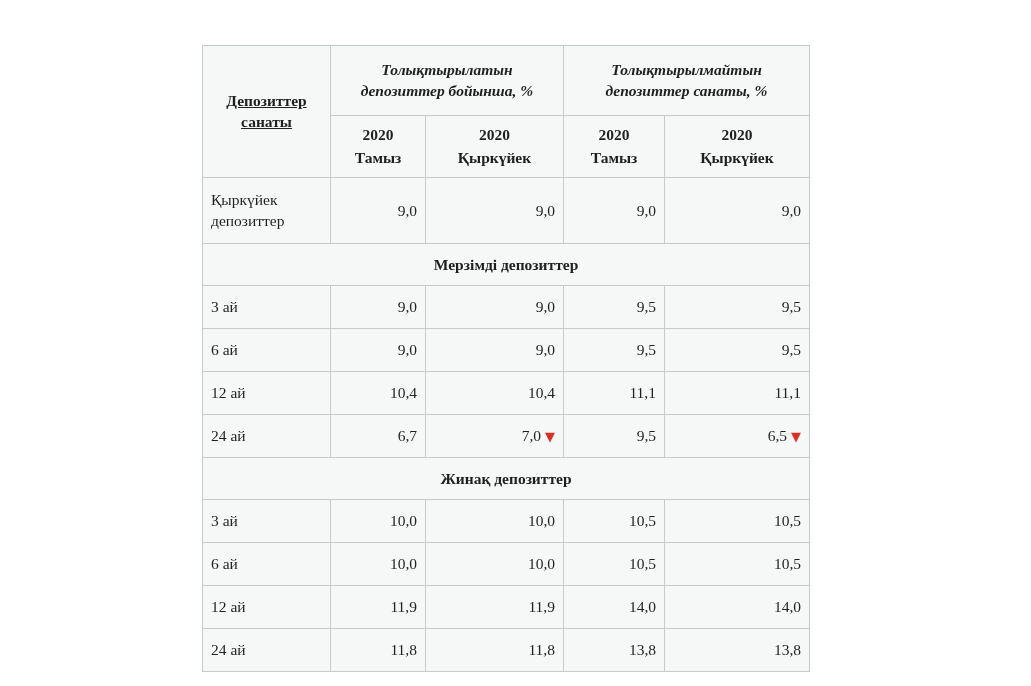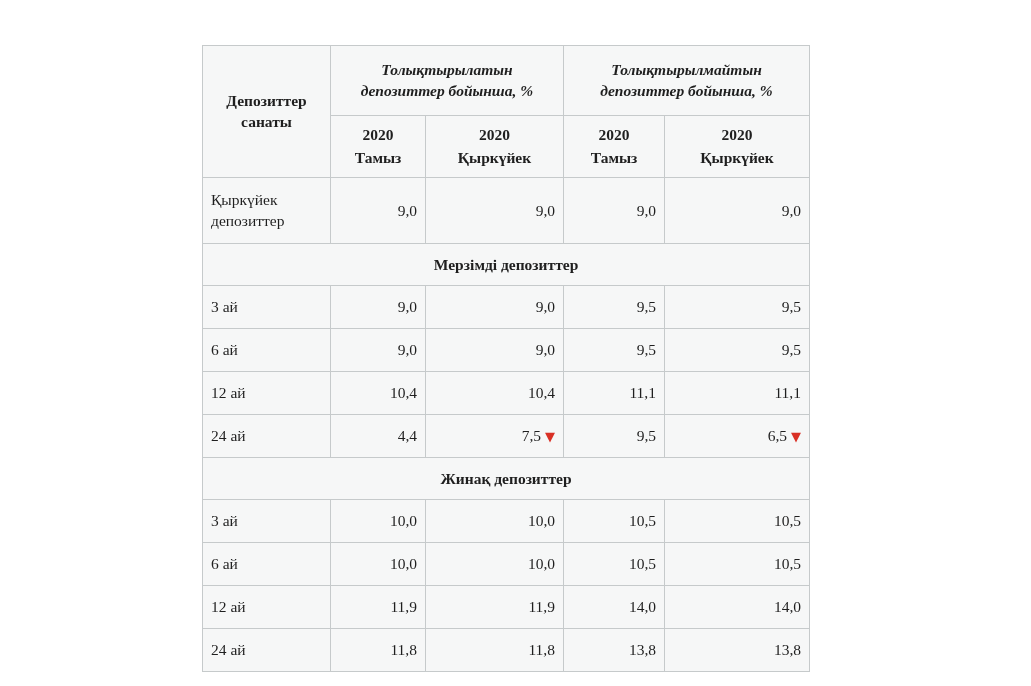--- a/index.html
+++ b/index.html
@@ -34,20 +34,21 @@
   tr.section-row { height: 42px; }
   tr.data-row { height: 43px; }
 
   td.cat-header {
     background: var(--header-cell-bg, #f0f2f2);
     color: var(--header-text, #2b5797);
     font-weight: bold;
     text-align: center;
     font-size: 15.5px;
     line-height: 1.35;
+    text-decoration: underline;
   }
   td.group-header {
     background: var(--header-cell-bg, #f0f2f2);
     color: var(--header-text, #2b5797);
     font-weight: bold;
     text-align: center;
     white-space: pre-line;
     font-size: 15.5px;
     line-height: 1.35;
     font-style: italic;
@@ -88,21 +89,21 @@
       <col style="width:138px">
       <col style="width:101px">
       <col style="width:145px">
     </colgroup>
     <thead>
       <tr class="group-header-row">
         <td rowspan="2" class="cat-header">Депозиттер санаты</td>
         <td colspan="2" class="group-header">Толықтырылатын
 депозиттер бойынша, %</td>
         <td colspan="2" class="group-header">Толықтырылмайтын
-депозиттер бойынша, %</td>
+депозиттер санаты, %</td>
       </tr>
       <tr class="period-header-row">
         <td class="col-header">2020
 Тамыз</td>
         <td class="col-header">2020
 Қыркүйек</td>
         <td class="col-header">2020
 Тамыз</td>
         <td class="col-header">2020
 Қыркүйек</td>
@@ -135,22 +136,22 @@
         </tr>
         <tr class="data-row">
           <td class="row-label">12 ай</td>
           <td class="value-cell"><span>10,4</span></td>
           <td class="value-cell"><span>10,4</span></td>
           <td class="value-cell"><span>11,1</span></td>
           <td class="value-cell"><span>11,1</span></td>
         </tr>
         <tr class="data-row">
           <td class="row-label">24 ай</td>
-          <td class="value-cell"><span>4,4</span></td>
-          <td class="value-cell"><span>7,5</span><span class="marker-down">▼</span></td>
+          <td class="value-cell"><span>6,7</span></td>
+          <td class="value-cell"><span>7,0</span><span class="marker-down">▼</span></td>
           <td class="value-cell"><span>9,5</span></td>
           <td class="value-cell"><span>6,5</span><span class="marker-down">▼</span></td>
         </tr>
         <tr class="section-row">
           <td colspan="5" class="section-header">Жинақ депозиттер</td>
         </tr>
         <tr class="data-row">
           <td class="row-label">3 ай</td>
           <td class="value-cell"><span>10,0</span></td>
           <td class="value-cell"><span>10,0</span></td>

